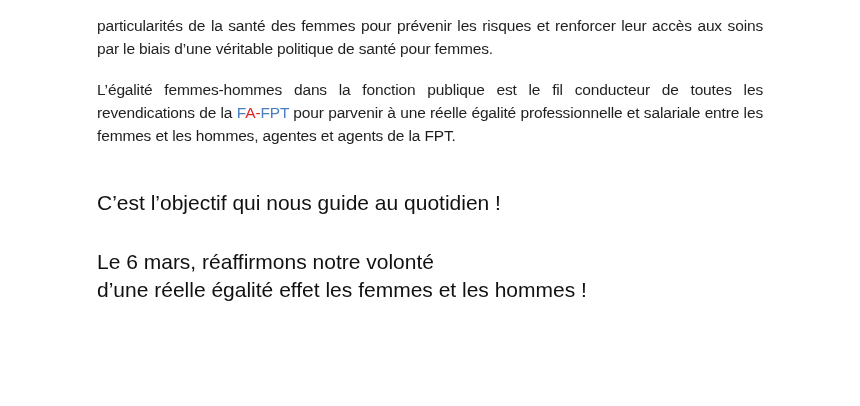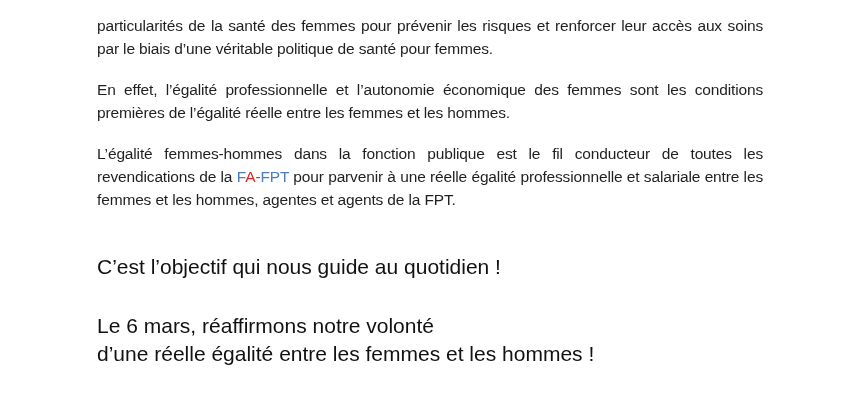--- a/index.html
+++ b/index.html
@@ -52,24 +52,23 @@
     margin-top: 31px;
   }
 </style>
 </head>
 <body>
 
 <div class="doc">
 
   <p class="body-para">particularités de la santé des femmes pour prévenir les risques et renforcer leur accès aux soins par le biais d’une véritable politique de santé pour femmes.</p>
 
-  <p class="body-para">En effet, l’égalité professionnelle et l’autonomie économique des femmes sont les conditions premières de l’égalité réelle entre les femmes et les hommes.</p>
 
   <p class="body-para"><span>L’égalité femmes-hommes dans la fonction publique est le fil conducteur de toutes les revendications de la </span><span class="brand"><span class="brand-blue">F</span><span class="brand-red">A-</span><span class="brand-blue">FPT</span></span><span> pour parvenir à </span><span class="bold">une réelle égalité professionnelle et salariale</span><span> entre les femmes et les hommes, agentes et agents de la FPT.</span></p>
 
   <div class="headline headline-1">C’est l’objectif qui nous guide au quotidien !</div>
 
   <div class="headline headline-2">
     <div>Le 6 mars, réaffirmons notre volonté</div>
-    <div>d’une réelle égalité entre les femmes et les hommes !</div>
+    <div>d’une réelle égalité effet les femmes et les hommes !</div>
   </div>
 
 </div>
 
 </body></html>

